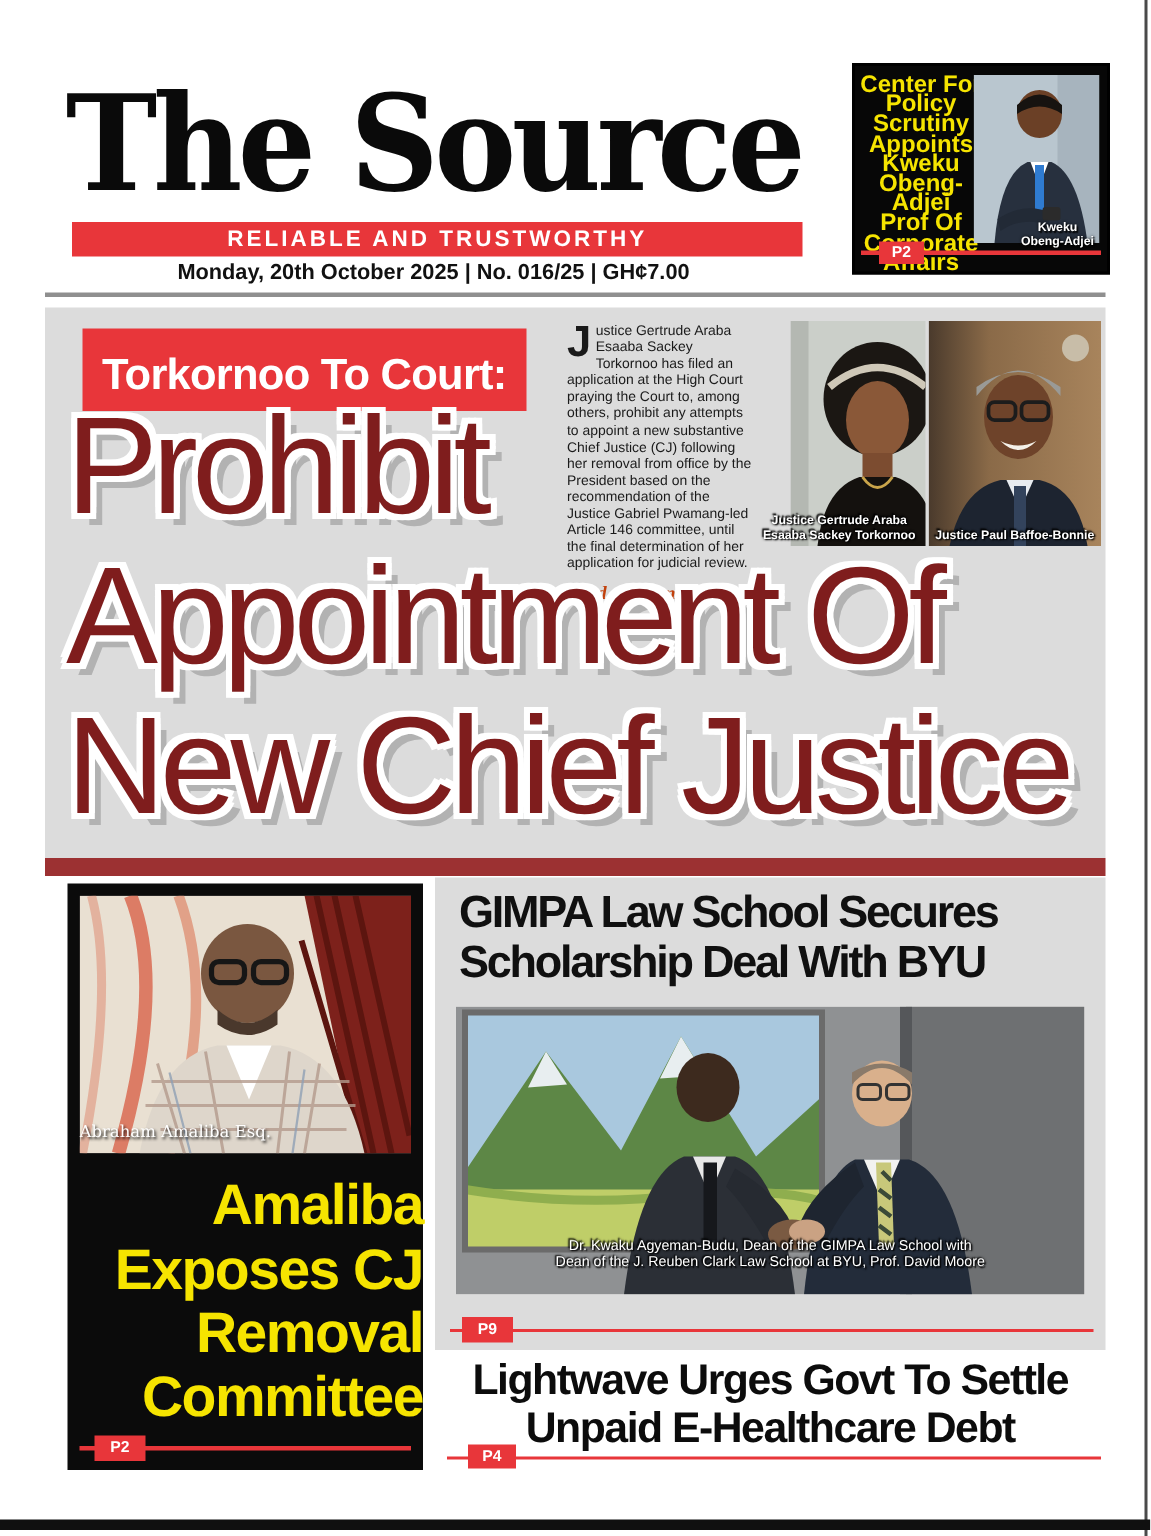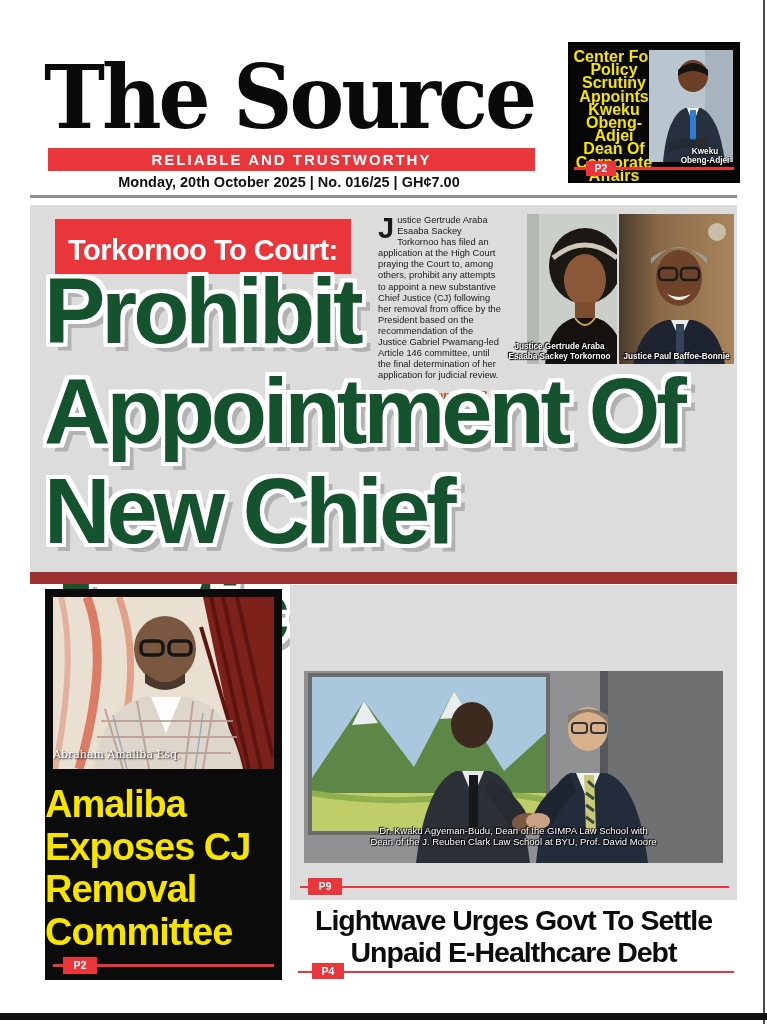--- a/index.html
+++ b/index.html
@@ -45,34 +45,34 @@
   .drop-cap { float:left; font-size:29px; line-height:25px; font-weight:bold; margin:1px 3px 0 0; }
   .read-more { margin-top:9px; font-family:"Liberation Serif", serif; font-style:italic;
                font-weight:bold; font-size:12.5px; color:#c2410c; }
   .lead-photo { position:absolute; top:9px; width:115px; height:150px; overflow:hidden; }
   #lead-photo1 { left:472px;padding-left:25px; }
   #lead-photo2 { left:589px; }
   .photo-caption { position:absolute; left:0; bottom:3px; width:100%; text-align:center;
                    color:#fff; font-size:8.2px; font-weight:bold; line-height:9.5px;
                    text-shadow:1px 1px 1px #000, -1px -1px 1px #000, 0 0 2px #000; }
   .headline { position:absolute; left:14px; top:56px; width:692px; font-size:92px;
-              line-height:100px; font-weight:bold; letter-spacing:-4px; color:#14532d;
+              line-height:100px; font-weight:normal; letter-spacing:-4px; color:#7f1d1d;
               text-shadow:-4px -4px 0 #fff, 4px -4px 0 #fff, -4px 4px 0 #fff, 4px 4px 0 #fff,
                           -4px 0 0 #fff, 4px 0 0 #fff, 0 -4px 0 #fff, 0 4px 0 #fff,
                           8px 8px 0 #b2b2b2; }
 
   #maroon-bar { position:absolute; left:30px; top:572px; width:707px; height:12px; background:#9c3132; }
 
   
   #amaliba { position:absolute; left:45px; top:589px; width:237px; height:391px; background:#0b0b0b; }
   .am-photo { position:absolute; left:8px; top:8px; width:221px; height:172px; overflow:hidden; }
   .am-caption { position:absolute; left:0; bottom:8px; width:100%; text-align:left; color:#fff;
                 font-family:"DejaVu Serif", serif; font-size:11px;
                 text-shadow:1px 1px 2px #000; }
-  .am-headline { position:absolute; left:0; top:194px; width:100%; text-align:left;
+  .am-headline { position:absolute; left:0; top:194px; width:100%; text-align:right;
                  color:#f6e400; font-size:38px; line-height:42.5px; font-weight:bold;
                  letter-spacing:-1px; }
   .am-rule { position:absolute; left:8px; right:8px; bottom:13px; height:3px; background:#e8363a; }
   #am-badge { left:18px; bottom:6px; width:34px; height:17px; line-height:17px; }
 
   
   #gimpa { position:absolute; left:290px; top:585px; width:447px; height:315px; background:#dcdcdc; }
   .g-headline { position:absolute; left:16px; top:7px; width:424px; font-size:30px;
                 line-height:33px; font-weight:bold; letter-spacing:-1.5px; color:#101010; }
   .g-photo { position:absolute; left:14px; top:86px; width:419px; height:192px; overflow:hidden; }
@@ -102,21 +102,21 @@
   <div id="header-rule"></div>
 
   <div id="promo">
     <div class="promo-text">
       <div>Center For</div>
       <div>Policy</div>
       <div>Scrutiny</div>
       <div>Appoints</div>
       <div>Kweku</div>
       <div>Obeng-Adjei</div>
-      <div>Dean Of</div>
+      <div>Prof Of</div>
       <div>Corporate</div>
       <div>Affairs</div>
     </div>
     <div class="promo-photo">
       <svg width="84" height="112" viewBox="0 0 84 112" preserveAspectRatio="none">
         <rect width="84" height="112" fill="#b9c6cf"></rect>
         <rect x="56" width="28" height="112" fill="#a7b4be"></rect>
         <ellipse cx="44" cy="26" rx="15" ry="16" fill="#6b4026"></ellipse>
         <path d="M29 20 Q44 6 59 20 L59 26 Q44 16 29 26 Z" fill="#171310"></path>
         <path d="M14 112 Q18 66 36 58 L52 58 Q70 66 76 112 Z" fill="#27303e"></path>
@@ -212,20 +212,24 @@
       <div>Amaliba</div>
       <div>Exposes CJ</div>
       <div>Removal</div>
       <div>Committee</div>
     </div>
     <div class="am-rule"></div>
     <div class="pbadge" id="am-badge">P2</div>
   </div>
 
   <div id="gimpa">
+    <div class="g-headline">
+      <div>GIMPA Law School Secures</div>
+      <div>Scholarship Deal With BYU</div>
+    </div>
     <div class="g-photo">
       <svg width="419" height="192" viewBox="0 0 419 192" preserveAspectRatio="none">
         <rect width="419" height="192" fill="#8f9193"></rect>
         <rect x="300" width="119" height="192" fill="#6e7072"></rect>
         <rect x="296" width="8" height="192" fill="#55575a"></rect>
         <rect x="6" y="4" width="238" height="158" fill="#a9c8de"></rect>
         <path d="M6 110 L60 30 L110 96 L150 20 L200 100 L244 60 L244 162 L6 162 Z" fill="#5d8746"></path>
         <path d="M60 30 L74 52 L48 54 Z M150 20 L166 46 L136 48 Z" fill="#e8eef0"></path>
         <rect x="6" y="122" width="238" height="40" fill="#bfce68"></rect>
         <path d="M6 122 Q80 134 150 126 Q210 120 244 130" stroke="#8fae4e" stroke-width="6" fill="none"></path>

